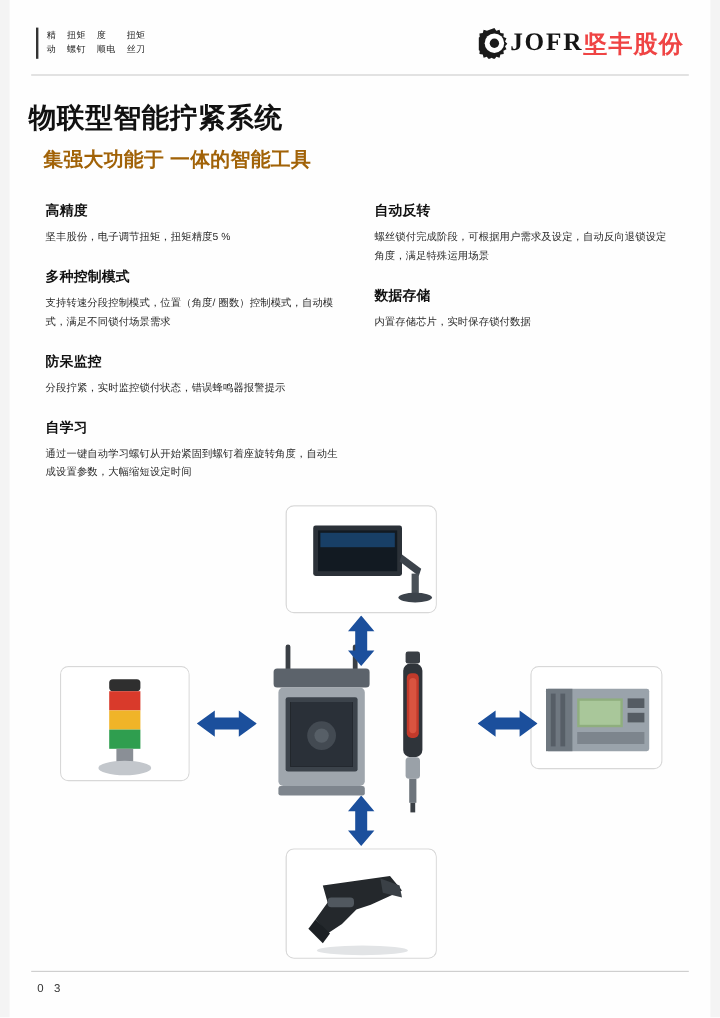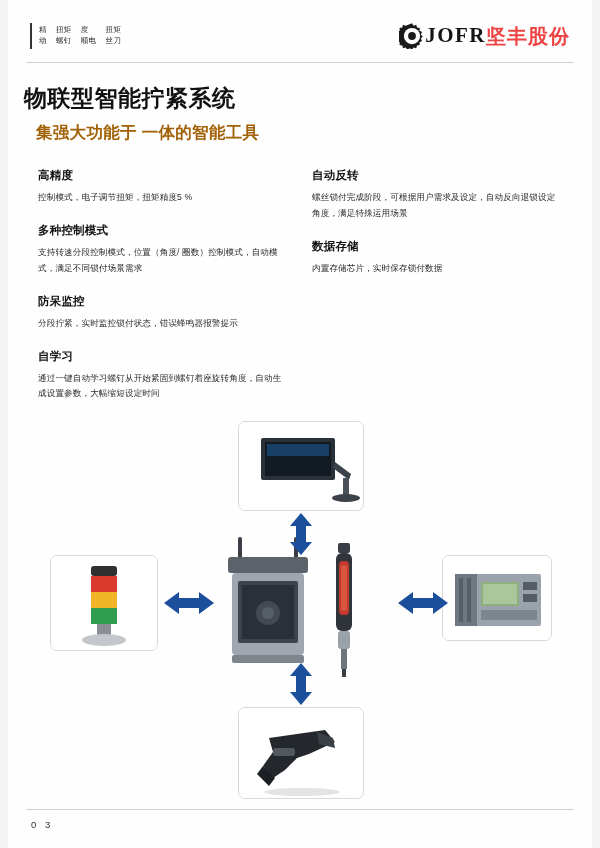--- a/index.html
+++ b/index.html
@@ -248,21 +248,21 @@
   </div>
   <div class="header-rule"></div>
 
   <div class="title-main">物联型智能拧紧系统</div>
   <div class="title-sub">集强大功能于 一体的智能工具</div>
 
   <div class="features">
     <div class="col-left">
       <div class="feature">
         <div class="feature-title">高精度</div>
-        <div class="feature-body">控制模式，电子调节扭矩，扭矩精度5 %</div>
+        <div class="feature-body">坚丰股份，电子调节扭矩，扭矩精度5 %</div>
       </div>
       <div class="feature">
         <div class="feature-title">多种控制模式</div>
         <div class="feature-body">支持转速分段控制模式，位置（角度/ 圈数）控制模式，自动模式，满足不同锁付场景需求</div>
       </div>
       <div class="feature">
         <div class="feature-title">防呆监控</div>
         <div class="feature-body">分段拧紧，实时监控锁付状态，错误蜂鸣器报警提示</div>
       </div>
       <div class="feature">

